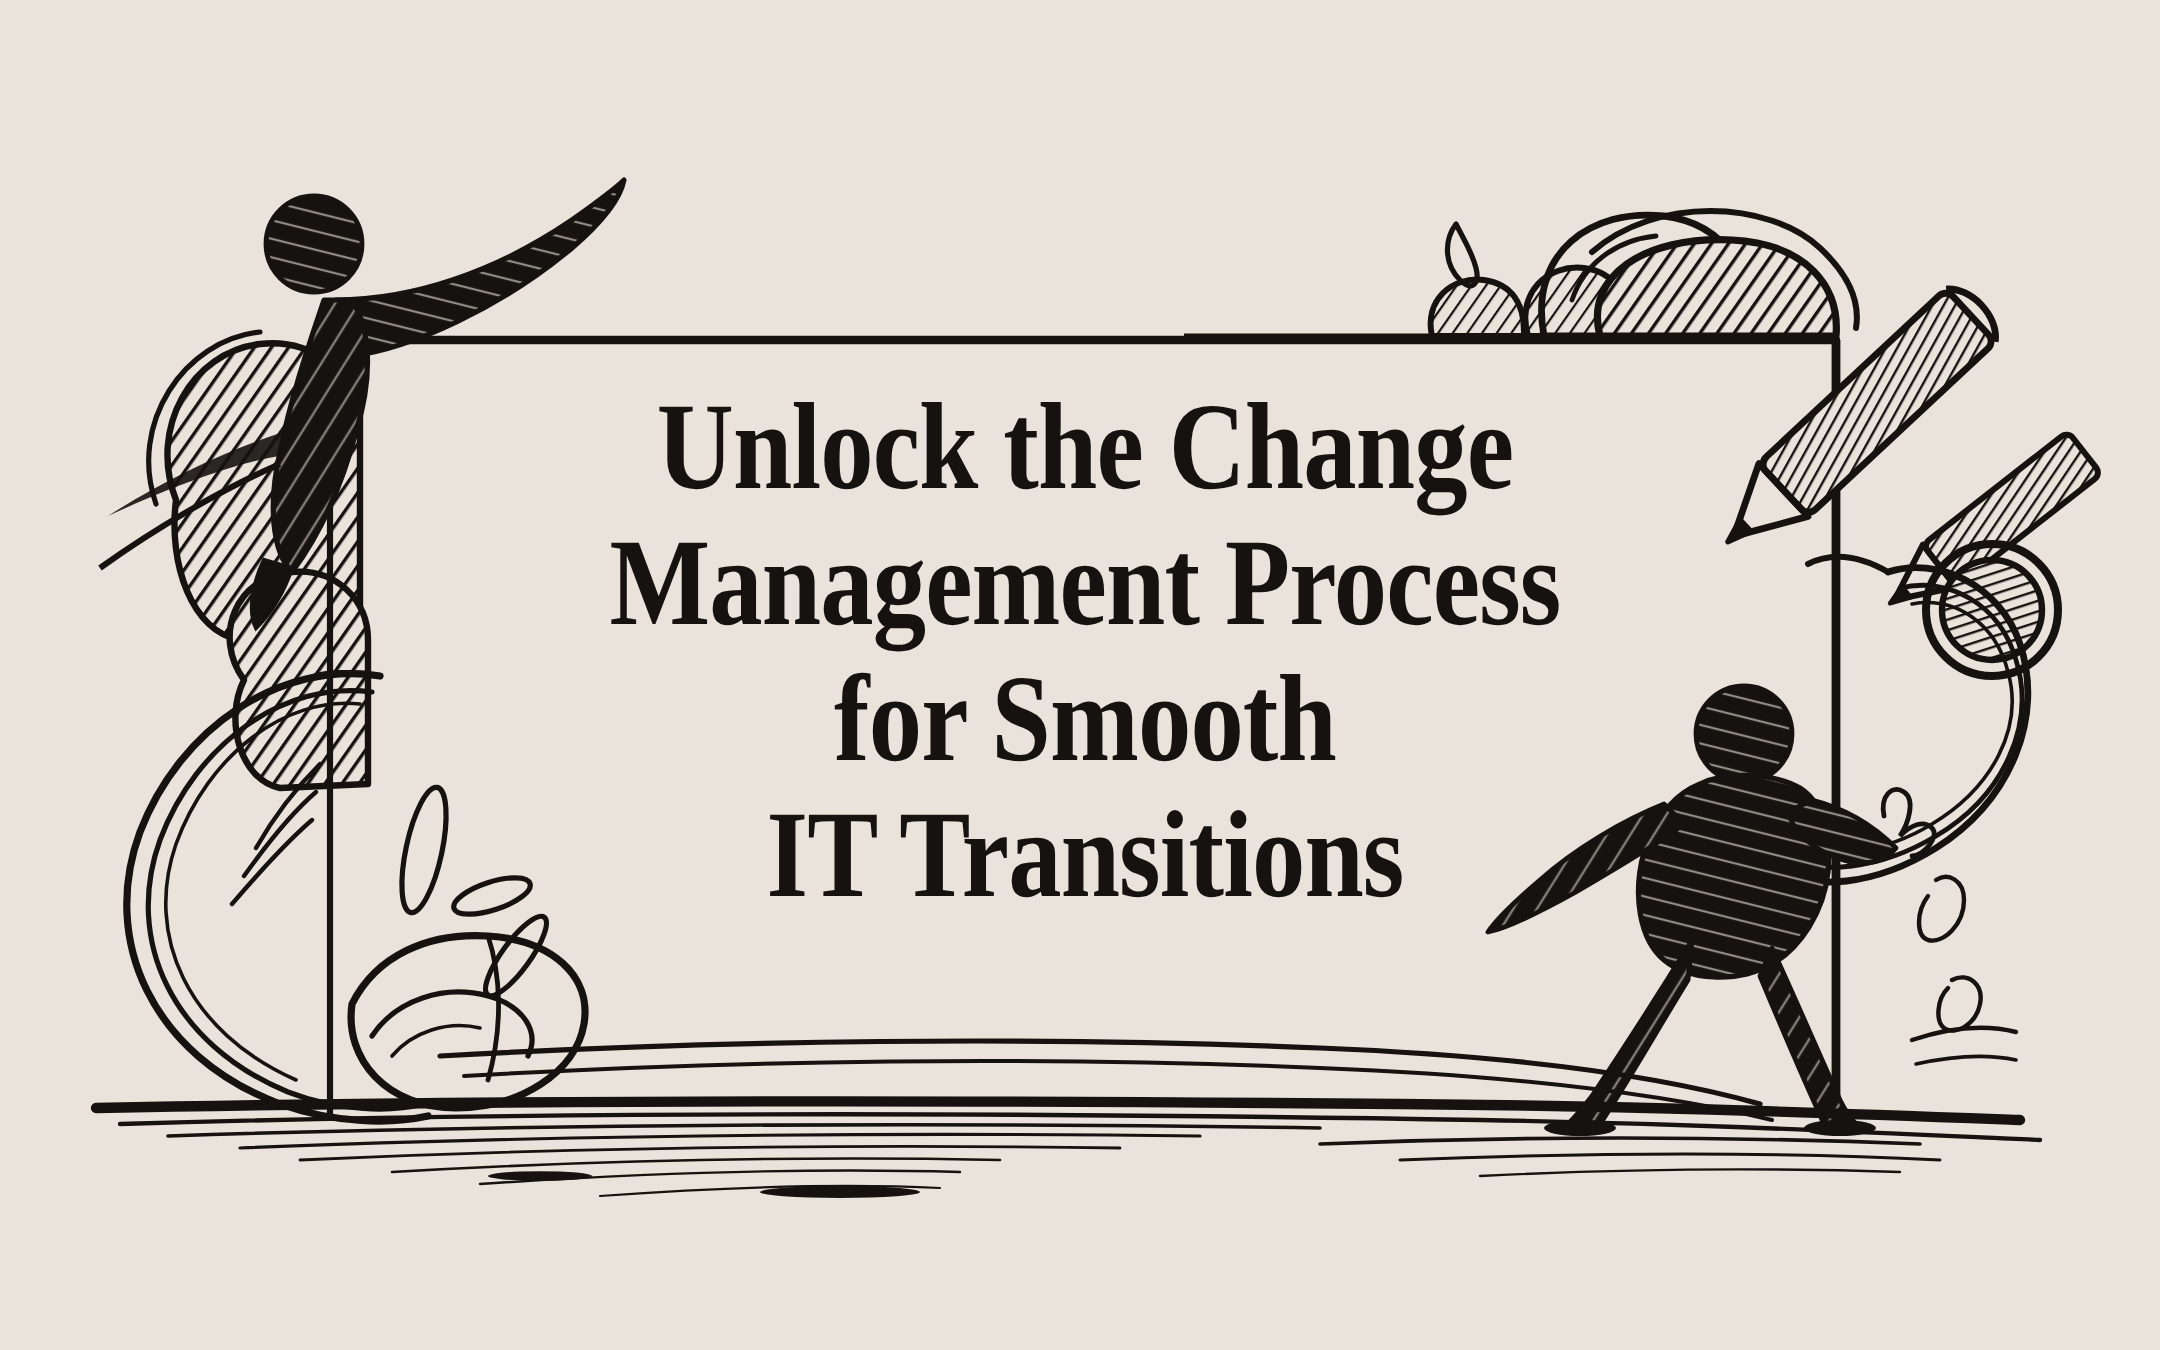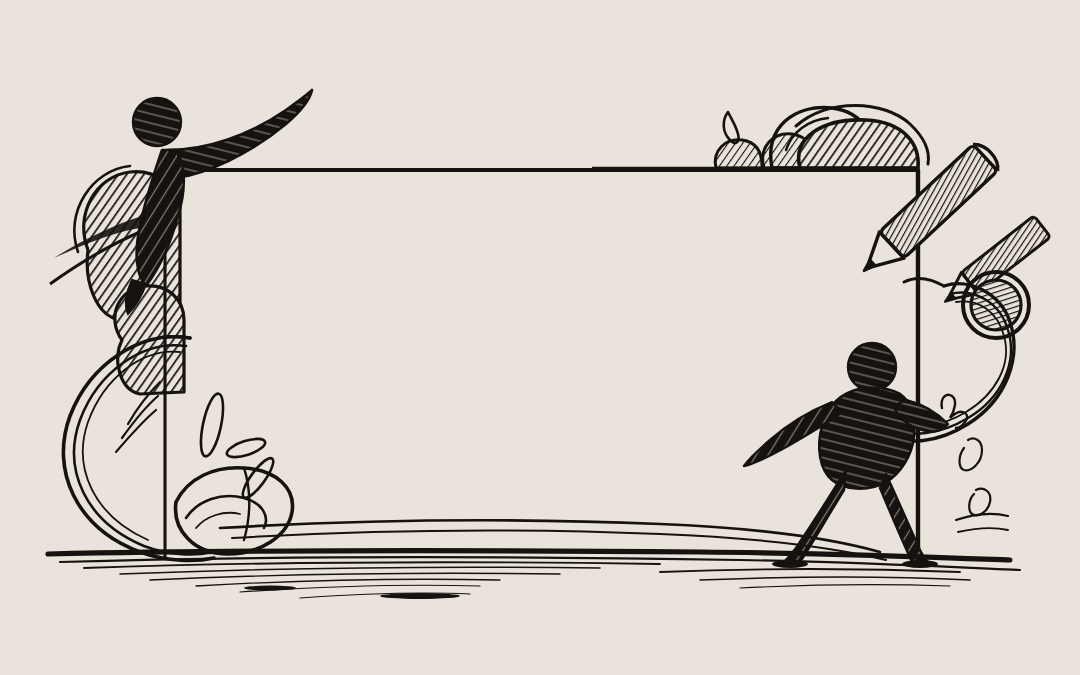--- a/index.html
+++ b/index.html
@@ -217,14 +217,20 @@
         <path d="M700 580 C800 576 890 576 970 580" stroke-width="1.5"></path>
         <path d="M740 588 C820 584 890 584 950 586" stroke-width="1.2"></path>
         <path d="M220 528 C360 520 520 518 660 524 C760 528 830 538 880 552" stroke-width="2.6"></path>
         <path d="M232 538 C370 530 520 528 660 534 C762 538 836 548 886 560" stroke-width="2"></path>
         <ellipse cx="420" cy="596" rx="40" ry="3" fill="#16120f" stroke="none"></ellipse>
         <ellipse cx="270" cy="588" rx="26" ry="2.4" fill="#16120f" stroke="none"></ellipse>
       </g>
     </g>
   </svg>
 
+  <div id="headline">
+    <span class="hl-line">Unlock the Change</span>
+    <span class="hl-line">Management Process</span>
+    <span class="hl-line">for Smooth</span>
+    <span class="hl-line">IT Transitions</span>
+  </div>
 
 </div>
 
 </body></html>

